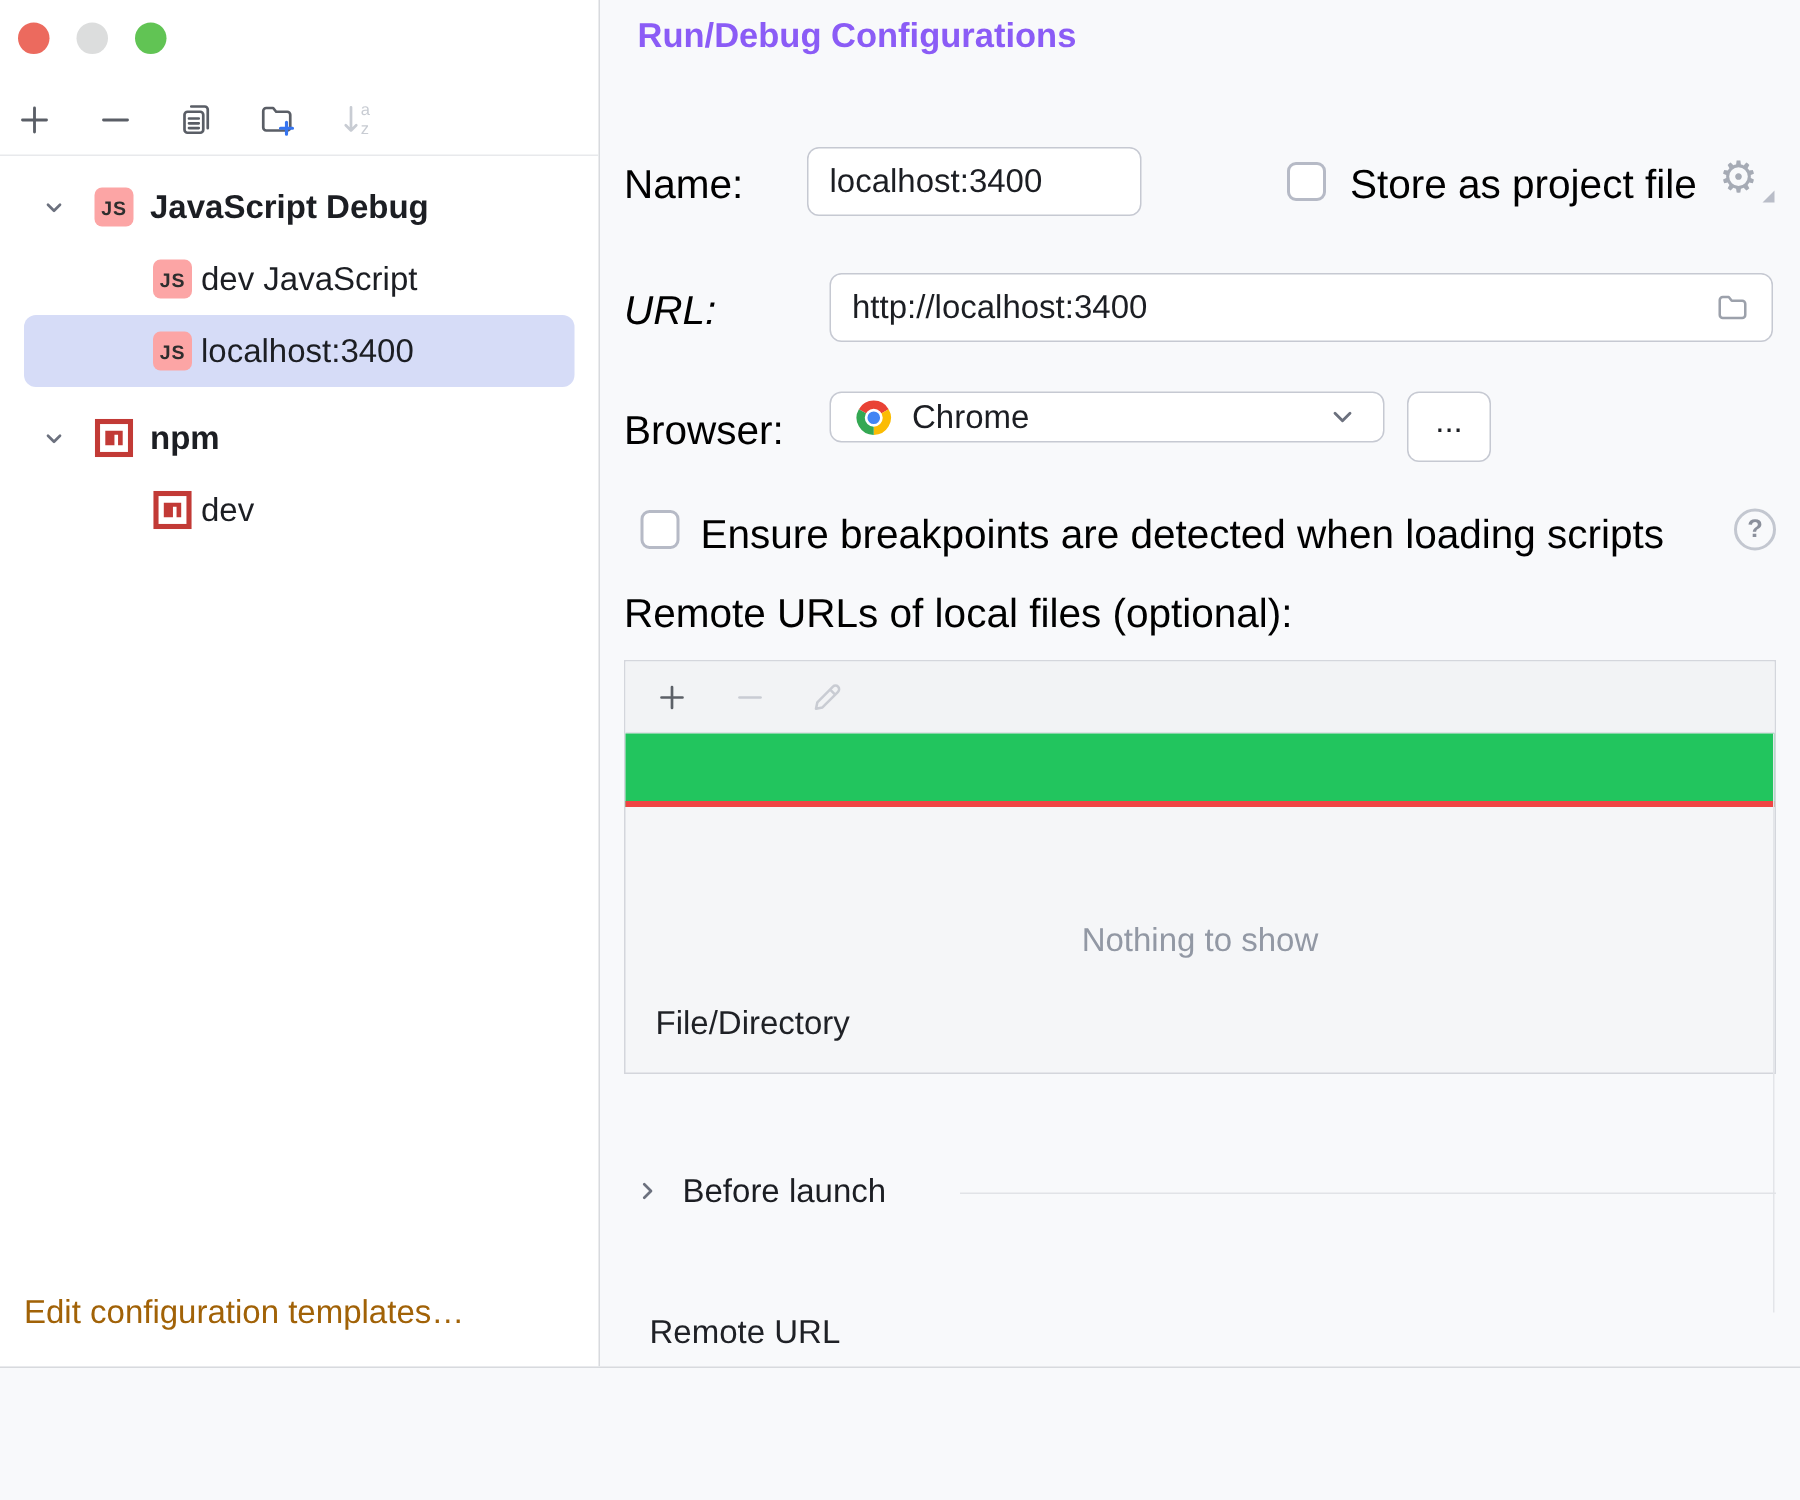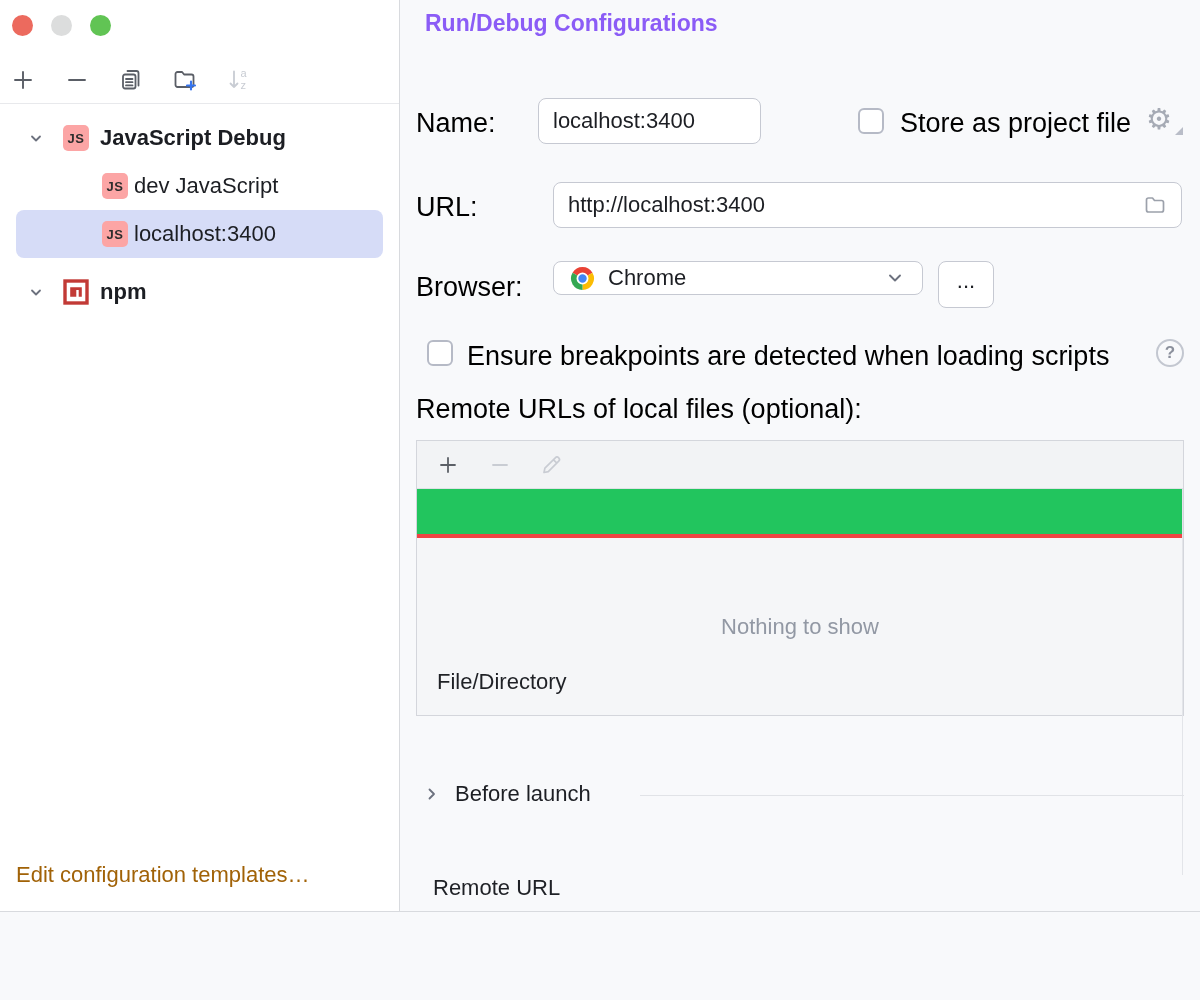--- a/index.html
+++ b/index.html
@@ -154,36 +154,45 @@
           </svg>
       </span>
       <span class="badge">
         <svg width="26" height="26" viewBox="0 0 26 26">
             <rect x="2" y="2" width="22" height="22" fill="#ffffff" stroke="#c23a36" stroke-width="3.4"></rect>
             <path fill="#c23a36" d="M7.2 8.2h11.6v9.6h-3.1v-6.9h-2.4v6.9H7.2z"></path>
           </svg>
       </span>
       <span class="tlabel">npm</span>
     </div>
+    <div class="tree-row child">
+      <span class="badge">
+        <svg width="26" height="26" viewBox="0 0 26 26">
+            <rect x="2" y="2" width="22" height="22" fill="#ffffff" stroke="#c23a36" stroke-width="3.4"></rect>
+            <path fill="#c23a36" d="M7.2 8.2h11.6v9.6h-3.1v-6.9h-2.4v6.9H7.2z"></path>
+          </svg>
+      </span>
+      <span class="tlabel">dev</span>
+    </div>
   </div>
 
   <span class="edit-link">Edit configuration templates…</span>
 </div>
 
 <div class="title">Run/Debug Configurations</div>
 
 <span class="flabel" style="left:416px; top:108px;">Name:</span>
 <div class="inputbox" style="left:538px; top:98px; width:223px; height:46px;">
   <input class="txt" type="text" value="localhost:3400" style="">
 </div>
 <span class="checkbox" style="left:858px; top:108px;"></span>
 <span class="flabel" style="left:900px; top:108px;">Store as project file</span>
 <span class="gear">⚙</span>
 
-<span class="flabel" style="left:416px; top:192px;">URL:</span>
+<span class="flabel" style="left:416px; top:192px;font-style:italic;">URL:</span>
 <div class="inputbox" style="left:553px; top:182px; width:629px; height:46px;">
   <input class="txt" type="text" value="http://localhost:3400" style="">
   <span style="margin-right:14px;">
     <svg width="24" height="24" viewBox="0 0 24 24" fill="none" stroke="#9ca1ab" stroke-width="1.7" stroke-linejoin="round">
         <path d="M3.5 7c0-1.1.9-2 2-2h4l2 2.5h7a2 2 0 0 1 2 2V17a2 2 0 0 1-2 2h-13a2 2 0 0 1-2-2z"></path>
       </svg>
   </span>
 </div>
 
 <span class="flabel" style="left:416px; top:272px;">Browser:</span>

